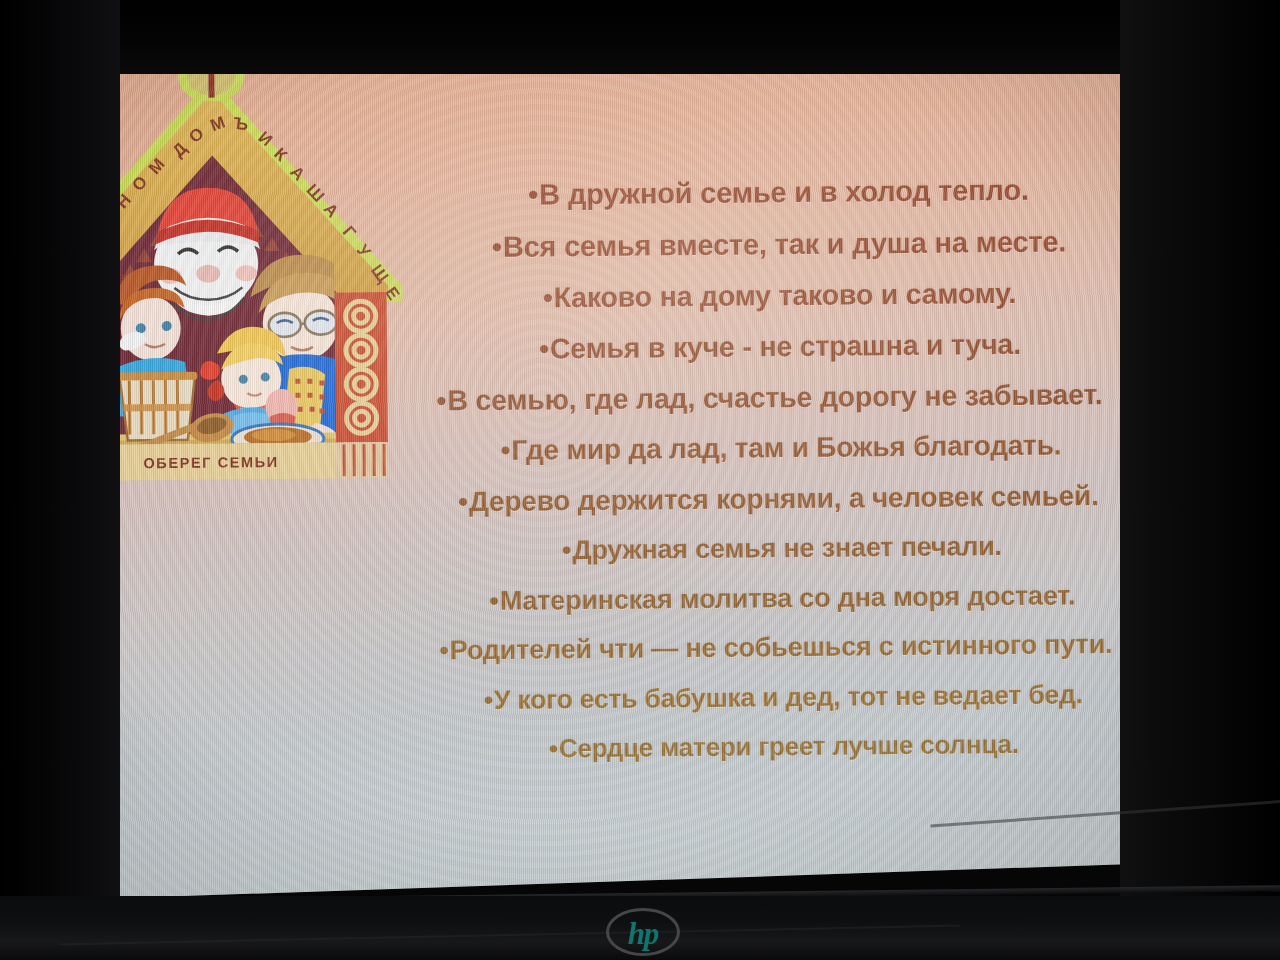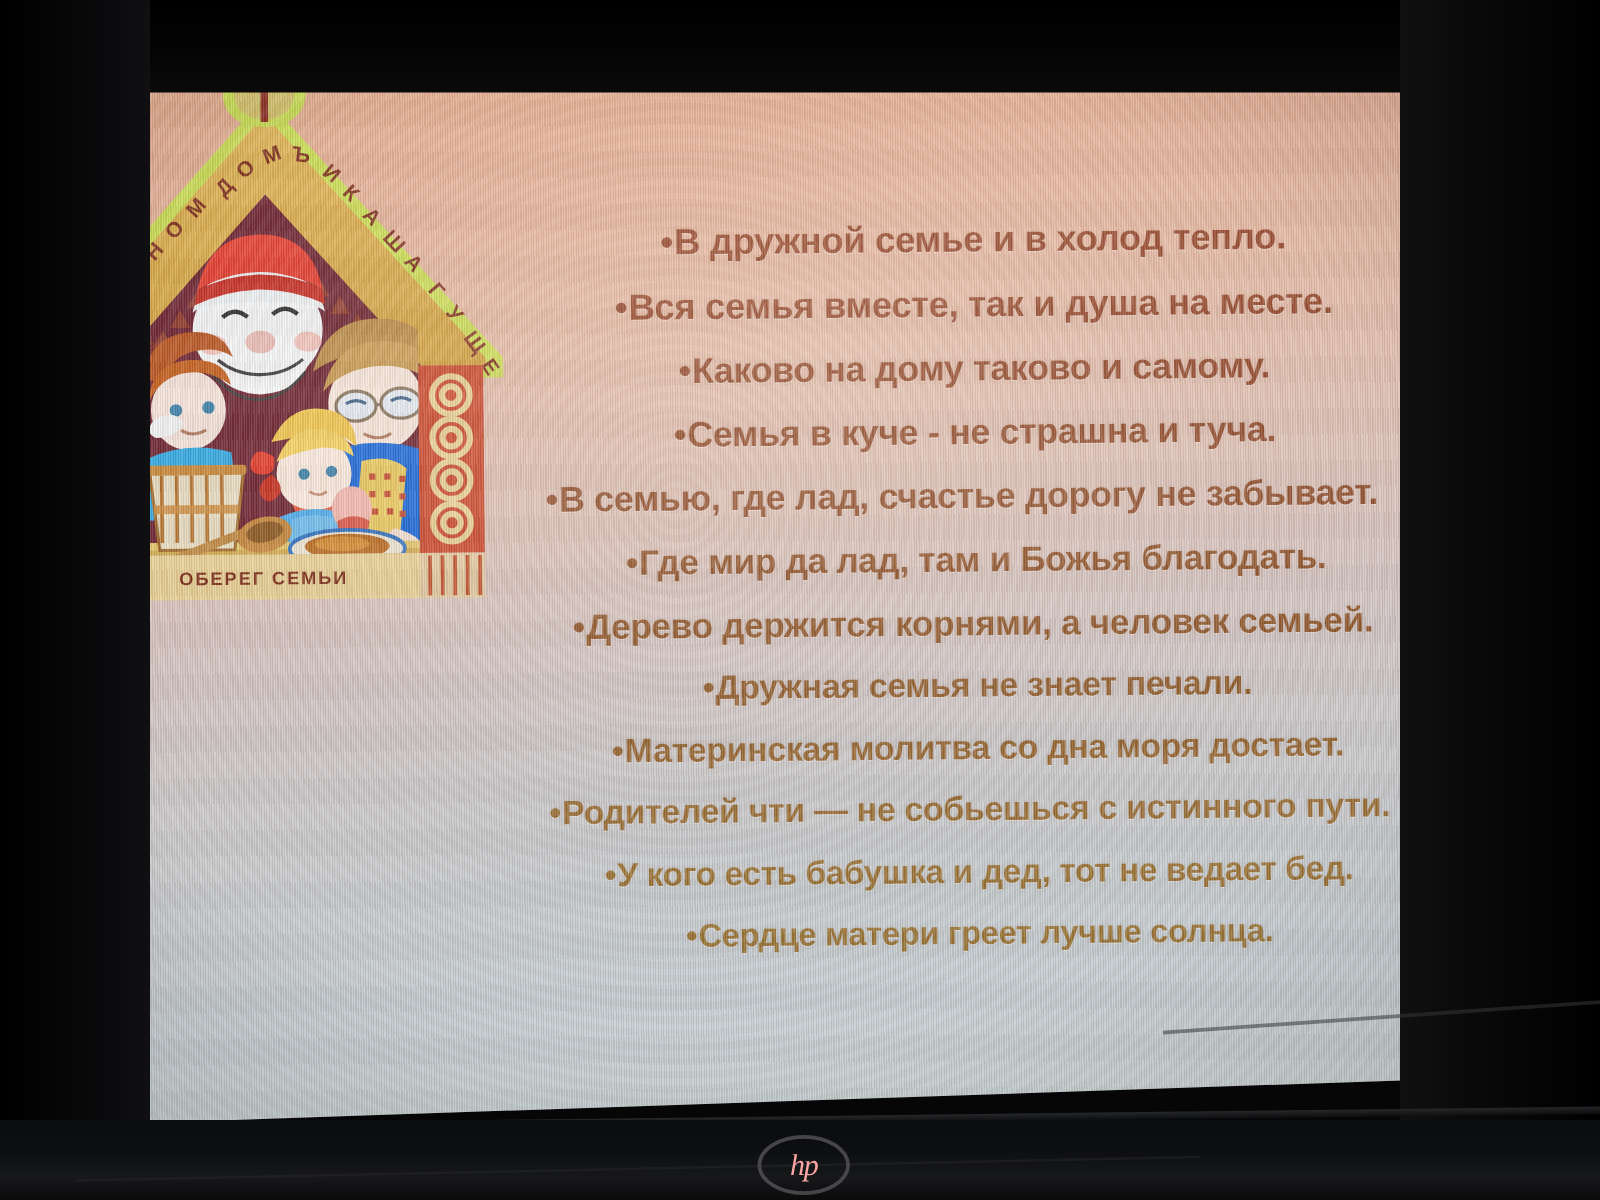--- a/index.html
+++ b/index.html
@@ -27,21 +27,21 @@
       opacity:.55;transform:rotate(-4deg);}
   #bezel-streak2{left:60px;top:934px;width:900px;height:2px;background:#2a2b2e;
       opacity:.45;transform:rotate(-1.2deg);}
 
   
   #hp-logo{position:absolute;left:606px;top:908px;width:74px;height:48px;
       display:flex;align-items:center;justify-content:center;}
   #hp-logo .ring{position:absolute;inset:0;border-radius:50%;
       border:3px solid #4c4d50;opacity:.9;}
   #hp-logo .hp{position:relative;font-family:"Liberation Serif","DejaVu Serif",serif;
-      font-style:italic;font-weight:400;font-size:24px;color:#fca5a5;
+      font-style:italic;font-weight:700;font-size:31px;color:#0f766e;
       letter-spacing:-1px;line-height:1;transform:translateY(1px);}
 
   
   #slide-wrap{position:absolute;left:0;top:0;width:1180px;height:900px;
       
       clip-path:polygon(0.0% 2.0%, 100% 0.6%, 96.0% 96.0%, 5.6% 100%);
       overflow:hidden;}
   #slide{position:absolute;left:-8px;top:10px;width:1196px;height:888px;
       background:linear-gradient(176deg,
          #e0a687 0%, #e2ab8e 9%, #e3b199 19%, #e2b7a3 28%,

